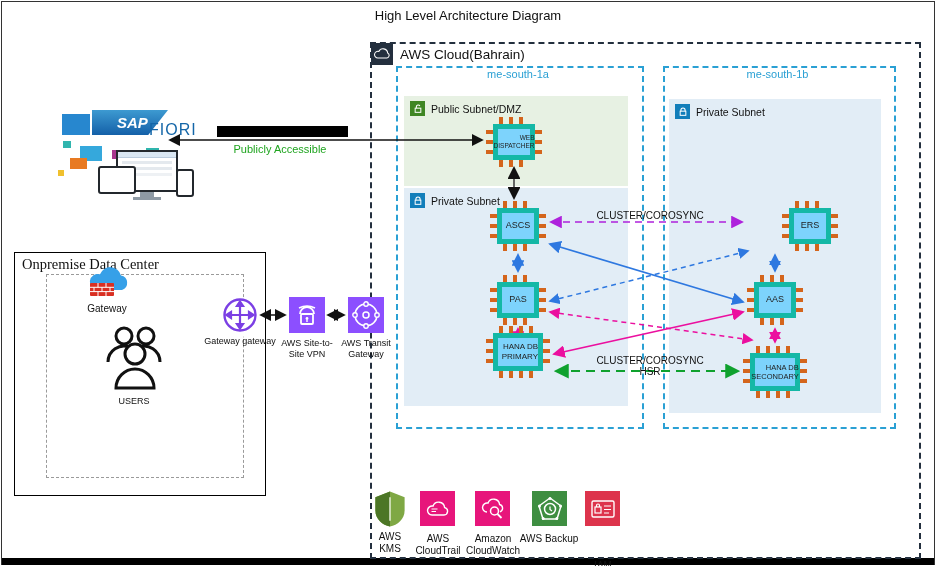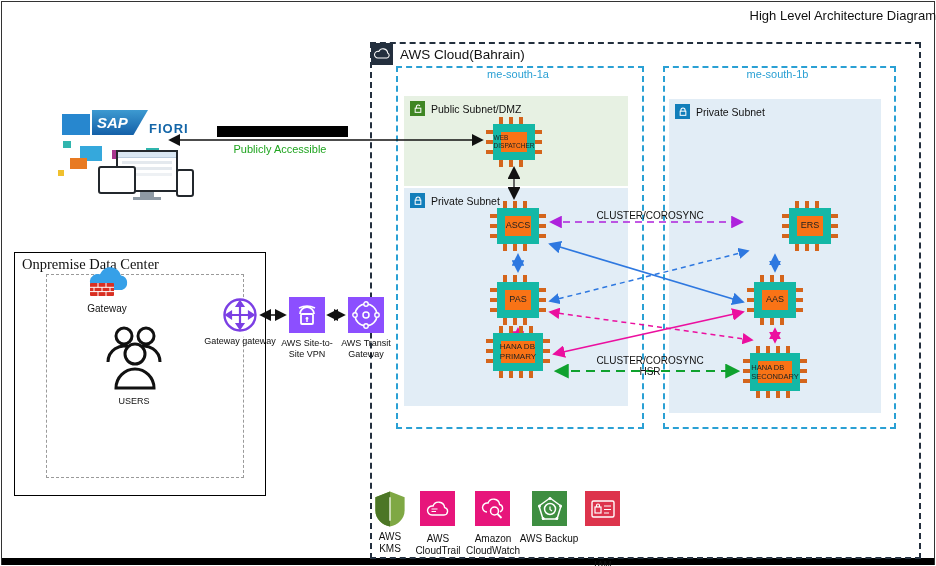--- a/index.html
+++ b/index.html
@@ -1,40 +1,40 @@
 <!DOCTYPE html>
 <html><head>
 <meta charset="utf-8">
 <style>
   html,body{margin:0;padding:0;}
   body{width:936px;height:566px;position:relative;background:#fff;
        font-family:"Liberation Sans","DejaVu Sans",sans-serif;color:#111;overflow:hidden;}
   .abs{position:absolute;}
   .frame{inset:1px;border:1px solid #333;}
   .bottombar{left:2px;bottom:1px;width:932px;height:7px;background:#000;}
-  .title{left:0;top:8px;width:936px;text-align:right;font-size:13px;}
+  .title{left:0;top:8px;width:936px;text-align:center;font-size:13px;}
   
   .cloud{left:370px;top:42px;width:547px;height:513px;border:2px dashed #232f3e;}
   .cloud-hdr{left:371px;top:43px;display:flex;align-items:center;gap:7px;}
   .cloud-hdr .ico{width:22px;height:22px;background:#232f3e;display:flex;align-items:center;justify-content:center;}
   .cloud-hdr .txt{font-size:13.5px;}
   .az{border:2px dashed #2aa0d4;}
   .az-a{left:396px;top:66px;width:244px;height:359px;}
   .az-b{left:663px;top:66px;width:229px;height:359px;}
   .az-label{font-size:11px;color:#2aa0d4;text-align:center;}
   .subnet-pub{left:404px;top:96px;width:224px;height:90px;background:#e7f1e3;}
   .subnet-priv-a{left:404px;top:188px;width:224px;height:218px;background:#e2edf6;}
   .subnet-priv-b{left:669px;top:99px;width:212px;height:314px;background:#e2edf6;}
   .sub-hdr{display:flex;align-items:center;gap:6px;}
   .sub-hdr .ico{width:15px;height:15px;display:flex;align-items:center;justify-content:center;}
   .sub-hdr .txt{font-size:10.5px;}
   
   .chip{z-index:5;}
-  .chip .body{position:absolute;inset:7px;border:8px solid #14b8a6;background:#f97316;
-      display:flex;align-items:center;justify-content:center;text-align:left;
+  .chip .body{position:absolute;inset:7px;border:5px solid #14b8a6;background:#7dd3fc;
+      display:flex;align-items:center;justify-content:center;text-align:right;
       font-size:8px;color:#222;line-height:1.25;}
   .chip .pt,.chip .pb{position:absolute;left:13px;right:13px;height:7px;
       background:repeating-linear-gradient(90deg,#d4651c 0 4px,transparent 4px 10px);}
   .chip .pl,.chip .pr{position:absolute;top:13px;bottom:13px;width:7px;
       background:repeating-linear-gradient(180deg,#d4651c 0 4px,transparent 4px 10px);}
   .chip .pt{top:0}.chip .pb{bottom:0}.chip .pl{left:0}.chip .pr{right:0}
   
   .onprem{left:14px;top:252px;width:250px;height:242px;border:1px solid #000;}
   .onprem-title{left:22px;top:256px;font-family:"Liberation Serif","DejaVu Serif",serif;font-size:14.5px;}
   .onprem-inner{left:46px;top:274px;width:196px;height:202px;border:1px dashed #9a9a9a;}
@@ -216,24 +216,24 @@
 <div class="abs lbl" style="left:333px;top:338px;width:66px;font-size:9px;z-index:5;background:transparent;">AWS Transit Gateway</div>
 
 <div class="abs" style="left:50px;top:95px;width:150px;height:100px;">
   <div class="abs" style="left:12px;top:19px;width:28px;height:21px;background:#2787cf;"></div>
   <div class="abs" style="left:13px;top:46px;width:8px;height:7px;background:#30b5ae;"></div>
   <div class="abs" style="left:30px;top:51px;width:22px;height:15px;background:#35a8dc;"></div>
   <div class="abs" style="left:62px;top:55px;width:11px;height:9px;background:#a8368f;"></div>
   <div class="abs" style="left:20px;top:63px;width:17px;height:11px;background:#e87a22;"></div>
   <div class="abs" style="left:8px;top:75px;width:6px;height:6px;background:#f0c02e;"></div>
   <div class="abs" style="left:96px;top:53px;width:13px;height:11px;background:#2fb5ad;"></div>
-  <div class="abs" style="left:42px;top:15px;width:56px;height:25px;background:linear-gradient(180deg,#3d9ad1,#1460a8);clip-path:polygon(0 0,100% 0,74% 100%,0 100%);display:flex;align-items:center;">
+  <div class="abs" style="left:42px;top:15px;width:56px;height:25px;background:linear-gradient(180deg,#3d9ad1,#1460a8);clip-path:polygon(0 0,100% 0,74% 100%,0 100%);display:flex;align-items:center;padding-left:20px;">
     <span style="color:#fff;font-weight:bold;font-style:italic;font-size:15px;padding-left:5px;">SAP</span>
   </div>
-  <div class="abs" style="left:99px;top:26px;color:#1466a8;font-weight:bold;font-size:13px;letter-spacing:1px;">FIORI</div>
+  <div class="abs" style="left:99px;top:26px;color:#1466a8;font-weight:normal;font-size:16px;letter-spacing:1px;">FIORI</div>
   <div class="abs devbox" style="left:66px;top:55px;width:58px;height:38px;">
     <div style="height:5px;background:#d9e6f2;border-bottom:1px solid #b9cbdd;"></div>
     <div style="margin:3px 4px;height:3px;background:#e4e9ee;"></div>
     <div style="margin:3px 4px;height:3px;background:#e4e9ee;"></div>
     <div style="margin:3px 4px;height:3px;background:#eef1f4;"></div>
   </div>
   <div class="abs" style="left:90px;top:97px;width:14px;height:5px;background:#8e9aa5;"></div>
   <div class="abs" style="left:83px;top:102px;width:28px;height:3px;background:#8e9aa5;"></div>
   <div class="abs devbox" style="left:48px;top:71px;width:34px;height:24px;border-radius:3px;"></div>
   <div class="abs devbox" style="left:126px;top:74px;width:14px;height:24px;border-radius:3px;"></div>

